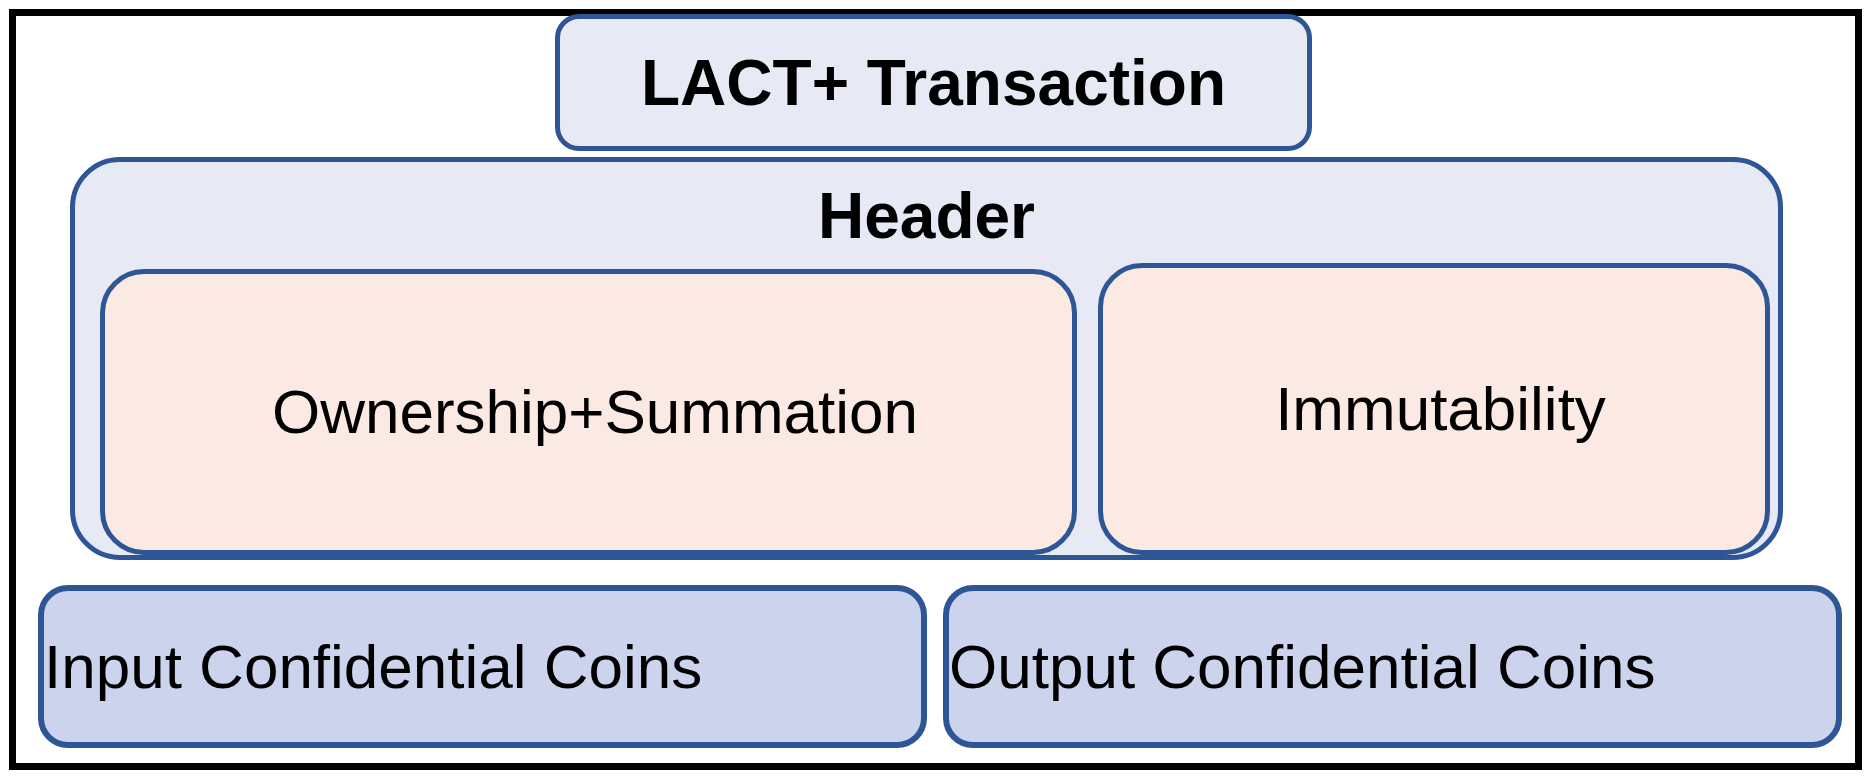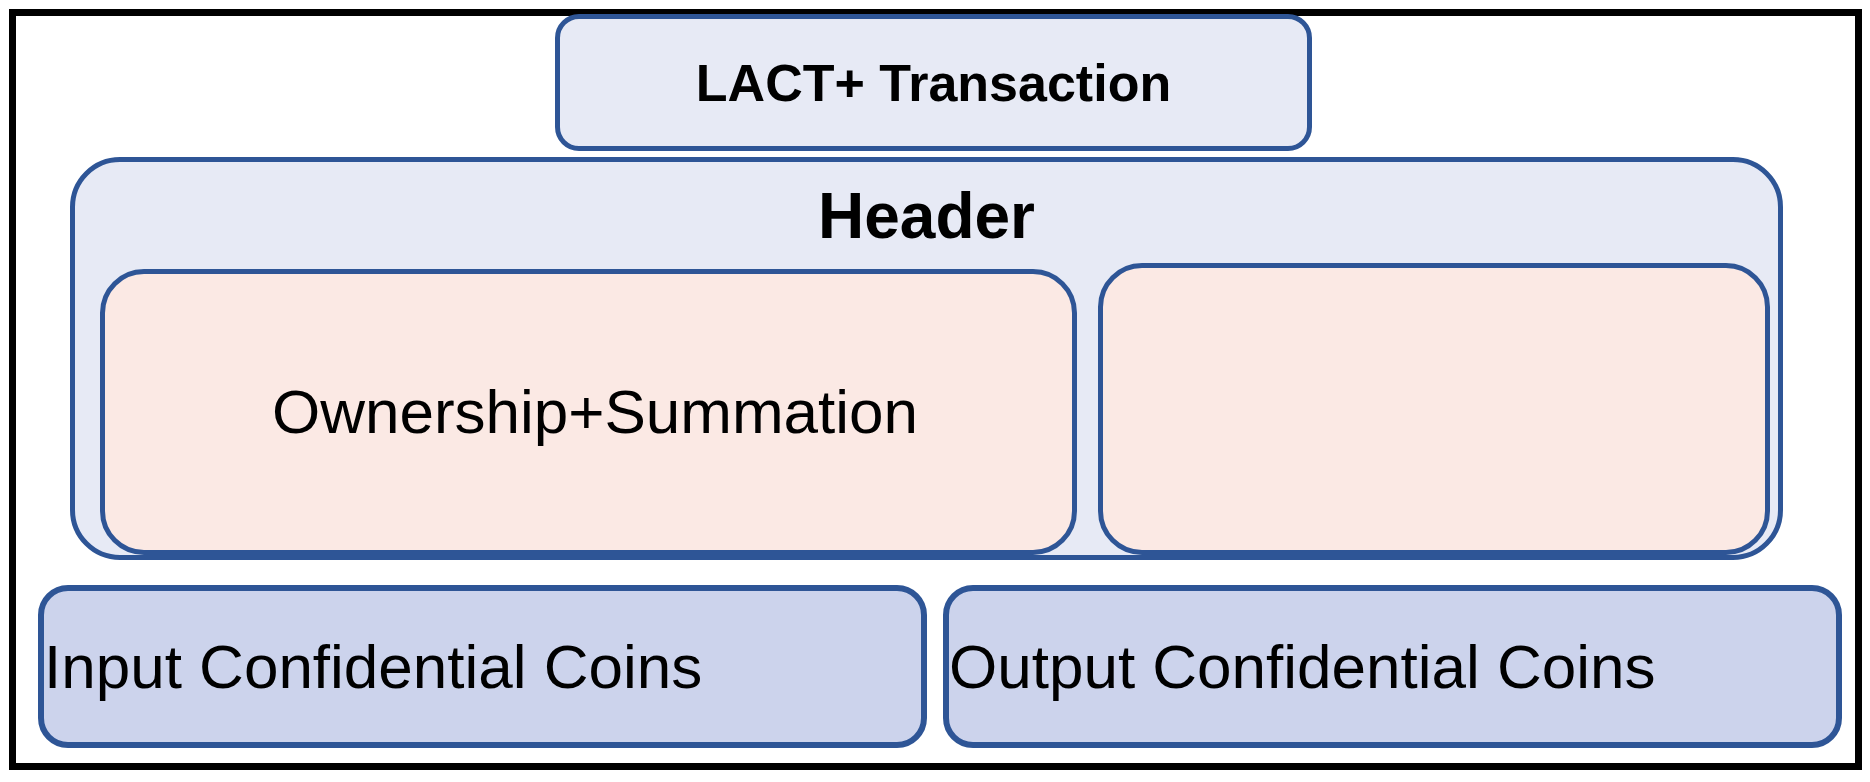--- a/index.html
+++ b/index.html
@@ -33,21 +33,21 @@
     position: absolute;
     border: 5px solid var(--border-blue);
   }
   .title-box {
     left: 555px; top: 14px;
     width: 757px; height: 137px;
     background: var(--fill-lavender);
     border-radius: 24px;
     display: flex; align-items: center; justify-content: center;
     font-weight: bold;
-    font-size: 52px;
+    font-size: 64px;
   }
   .header-box {
     left: 70px; top: 157px;
     width: 1713px; height: 403px;
     background: var(--fill-lavender);
     border-radius: 50px;
   }
   .header-label {
     text-align: center;
     margin-top: 18px;
@@ -101,20 +101,21 @@
   </div>
 
   <div class="box header-box">
     <div class="header-label">Header</div>
 
     <div class="box pink-box ownership-box">
       <div class="line">Ownership+Summation</div>
     </div>
 
     <div class="box pink-box immutability-box">
+      <div class="line">Immutability</div>
     </div>
   </div>
 
   <div class="box coin-box input-coins-box">
     <span>Input Confidential Coins</span>
   </div>
 
   <div class="box coin-box output-coins-box">
     <span>Output Confidential Coins</span>
   </div>

